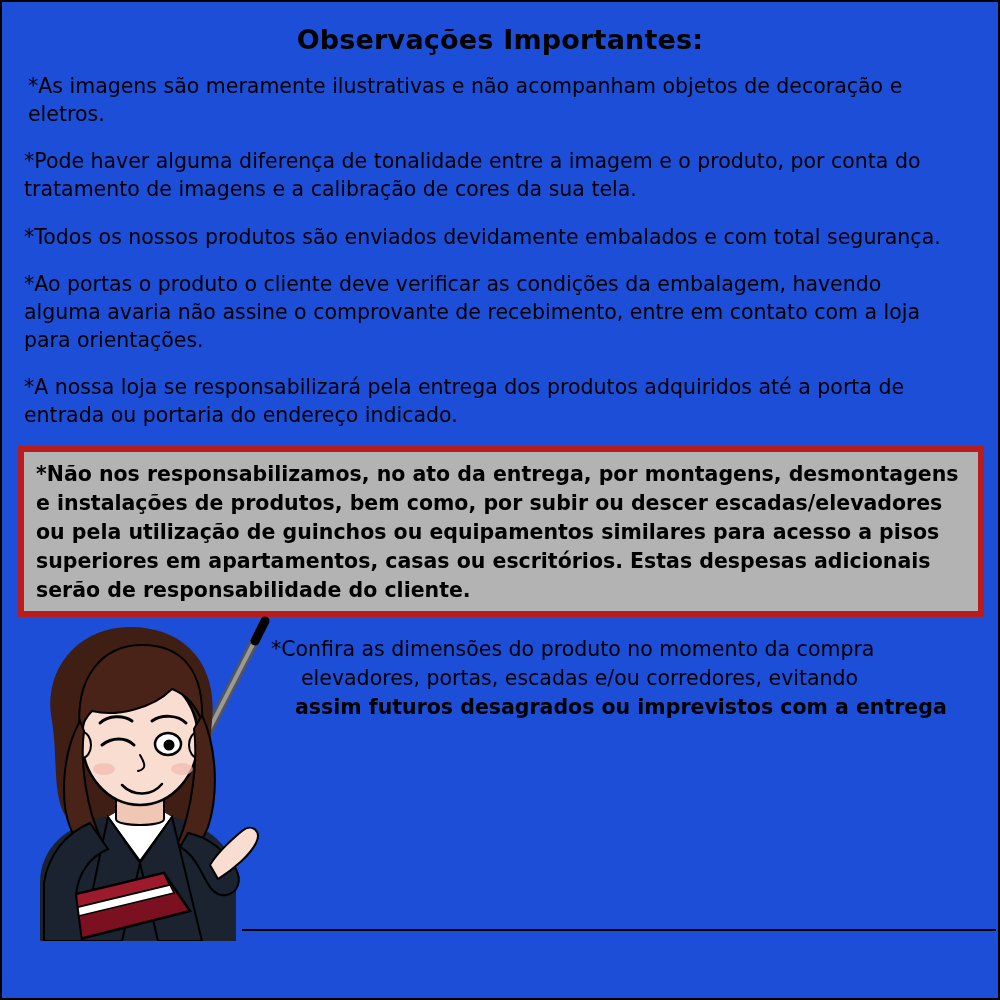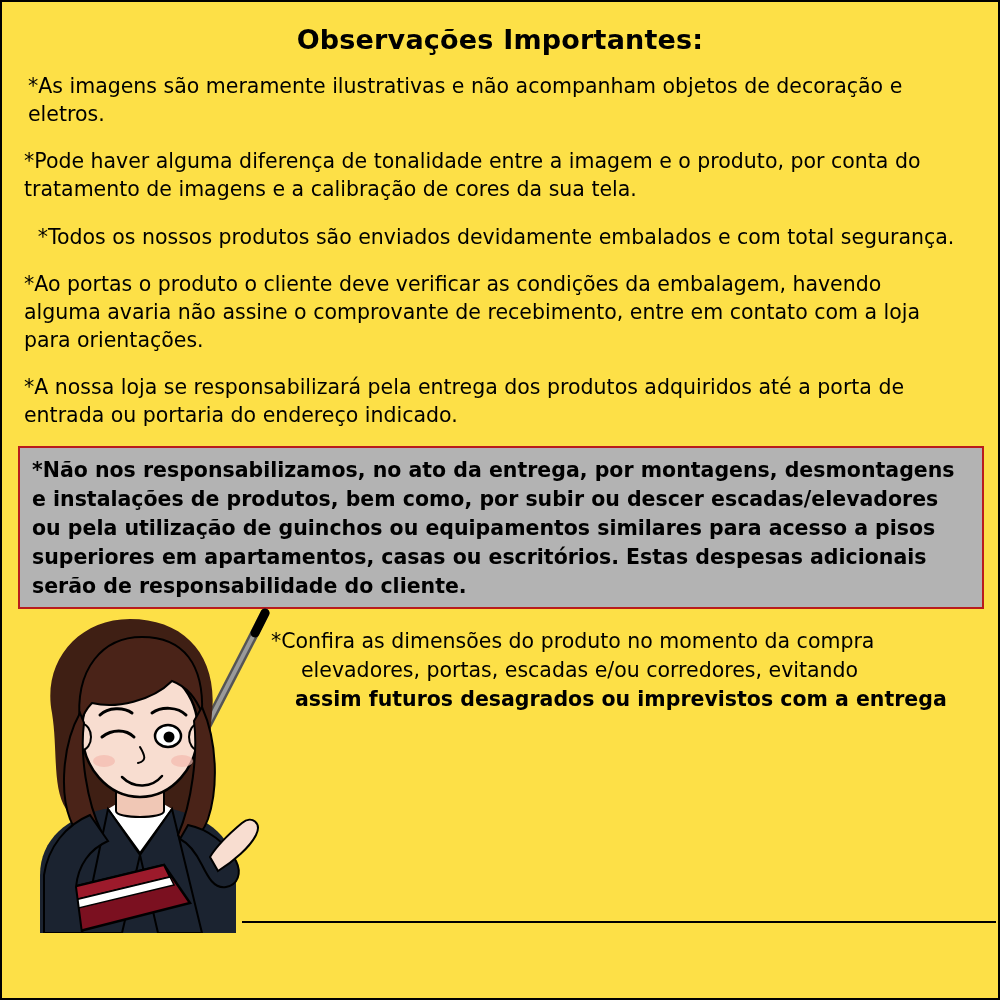--- a/index.html
+++ b/index.html
@@ -13,44 +13,44 @@
     font-family: "DejaVu Sans", sans-serif;
     color: #000000;
     overflow: hidden;
   }
   .page {
     position: relative;
     width: 1000px;
     height: 1000px;
     box-sizing: border-box;
     border: 2px solid #000000;
-    background: #fde047;
+    background: #1d4ed8;
   }
   .title {
     text-align: center;
     font-size: 27px;
     margin: 22px 0 18px 0;
     letter-spacing: 0.2px;
   }
   .para {
     font-size: 20.5px;
     line-height: 1.35;
     margin: 0 14px 20px 22px;
     text-align: left;
   }
   .para.p1 { margin-left: 26px; margin-right: 80px; }
   .para.p2 { margin-right: 20px; }
-  .para.p3 { margin-right: 30px; text-align: center; }
+  .para.p3 { margin-right: 30px; }
   .para.p4 { margin-right: 55px; }
   .para.p5 { margin-right: 20px; margin-bottom: 16px; }
 
   .highlight-box {
     margin: 0 14px 0 16px;
     background: #b3b3b3;
-    border: 2px solid #b91c1c;
+    border: 6px solid #b91c1c;
     padding: 8px 10px 6px 12px;
     box-sizing: border-box;
   }
   .highlight-box .htext {
     font-size: 20.5px;
     font-weight: bold;
     line-height: 1.42;
     margin: 0;
   }
 

